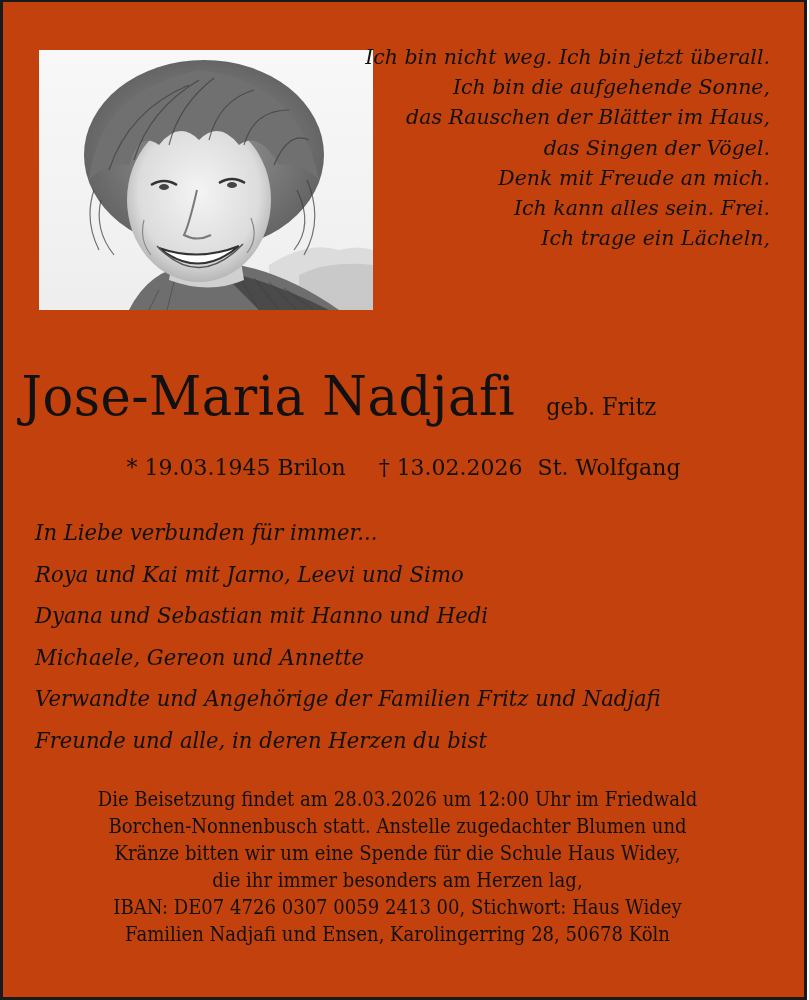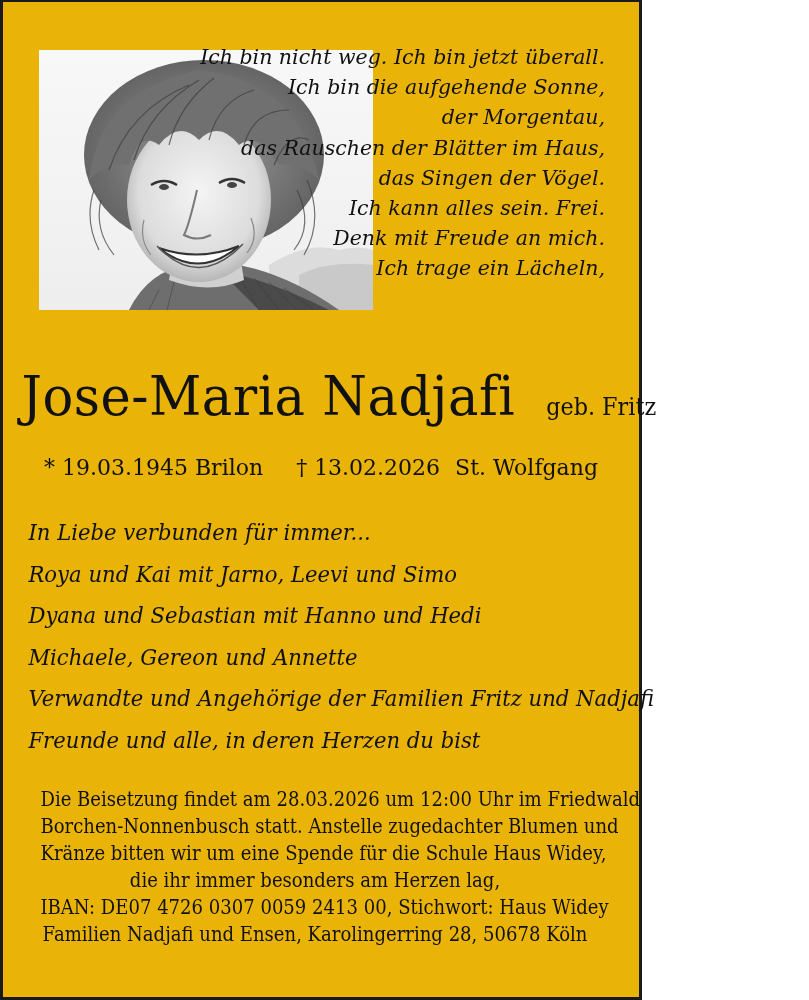--- a/index.html
+++ b/index.html
@@ -1,20 +1,20 @@
 <!DOCTYPE html>
 <html><head>
   <meta charset="utf-8">
   <style>
     html, body { margin: 0; padding: 0; background: #ffffff; }
     body { width: 809px; height: 1000px; position: relative; overflow: hidden; }
     .frame {
-      position: absolute; left: 0; top: 0; width: 642px; height: 1000px;
+      position: absolute; left: 0; top: 0; width: 807px; height: 1000px;
       box-sizing: border-box; border: 3px solid #1a1a1a; border-top-width: 2px; border-left-width: 3px;
-      background: #eab308;
+      background: #c2410c;
     }
     .photo {
       position: absolute; left: 36px; top: 48px; width: 334px; height: 260px;
       background: #f7f7f7; overflow: hidden;
     }
     .photo svg { width: 100%; height: 100%; display: block; }
     .poem {
       position: absolute; right: 34px; top: 40px; width: 440px;
       text-align: right; font-family: "DejaVu Serif", serif; font-style: italic;
       font-size: 20.5px; line-height: 30.2px; color: #111;
@@ -114,25 +114,24 @@
       <path d="M118 196 Q160 240 204 194" stroke="#555" stroke-width="1.5" fill="none"></path>
 
       <path d="M105 170 Q100 190 112 205" stroke="#8a8a8a" stroke-width="1.2" fill="none"></path>
       <path d="M212 168 Q220 188 208 203" stroke="#8a8a8a" stroke-width="1.2" fill="none"></path>
     </svg>
   </div>
 
   <div class="poem">
     <div>Ich bin nicht weg. Ich bin jetzt überall.</div>
     <div>Ich bin die aufgehende Sonne,</div>
-    <div>der Morgentau,</div>
     <div>das Rauschen der Blätter im Haus,</div>
     <div>das Singen der Vögel.</div>
+    <div>Denk mit Freude an mich.</div>
     <div>Ich kann alles sein. Frei.</div>
-    <div>Denk mit Freude an mich.</div>
     <div>Ich trage ein Lächeln,</div>
   </div>
 
   <div class="name-line">
     <span class="name">Jose-Maria Nadjafi</span><span class="maiden">geb. Fritz</span>
   </div>
 
   <div class="dates">
     <span>*</span>
     <span>19.03.1945</span>

